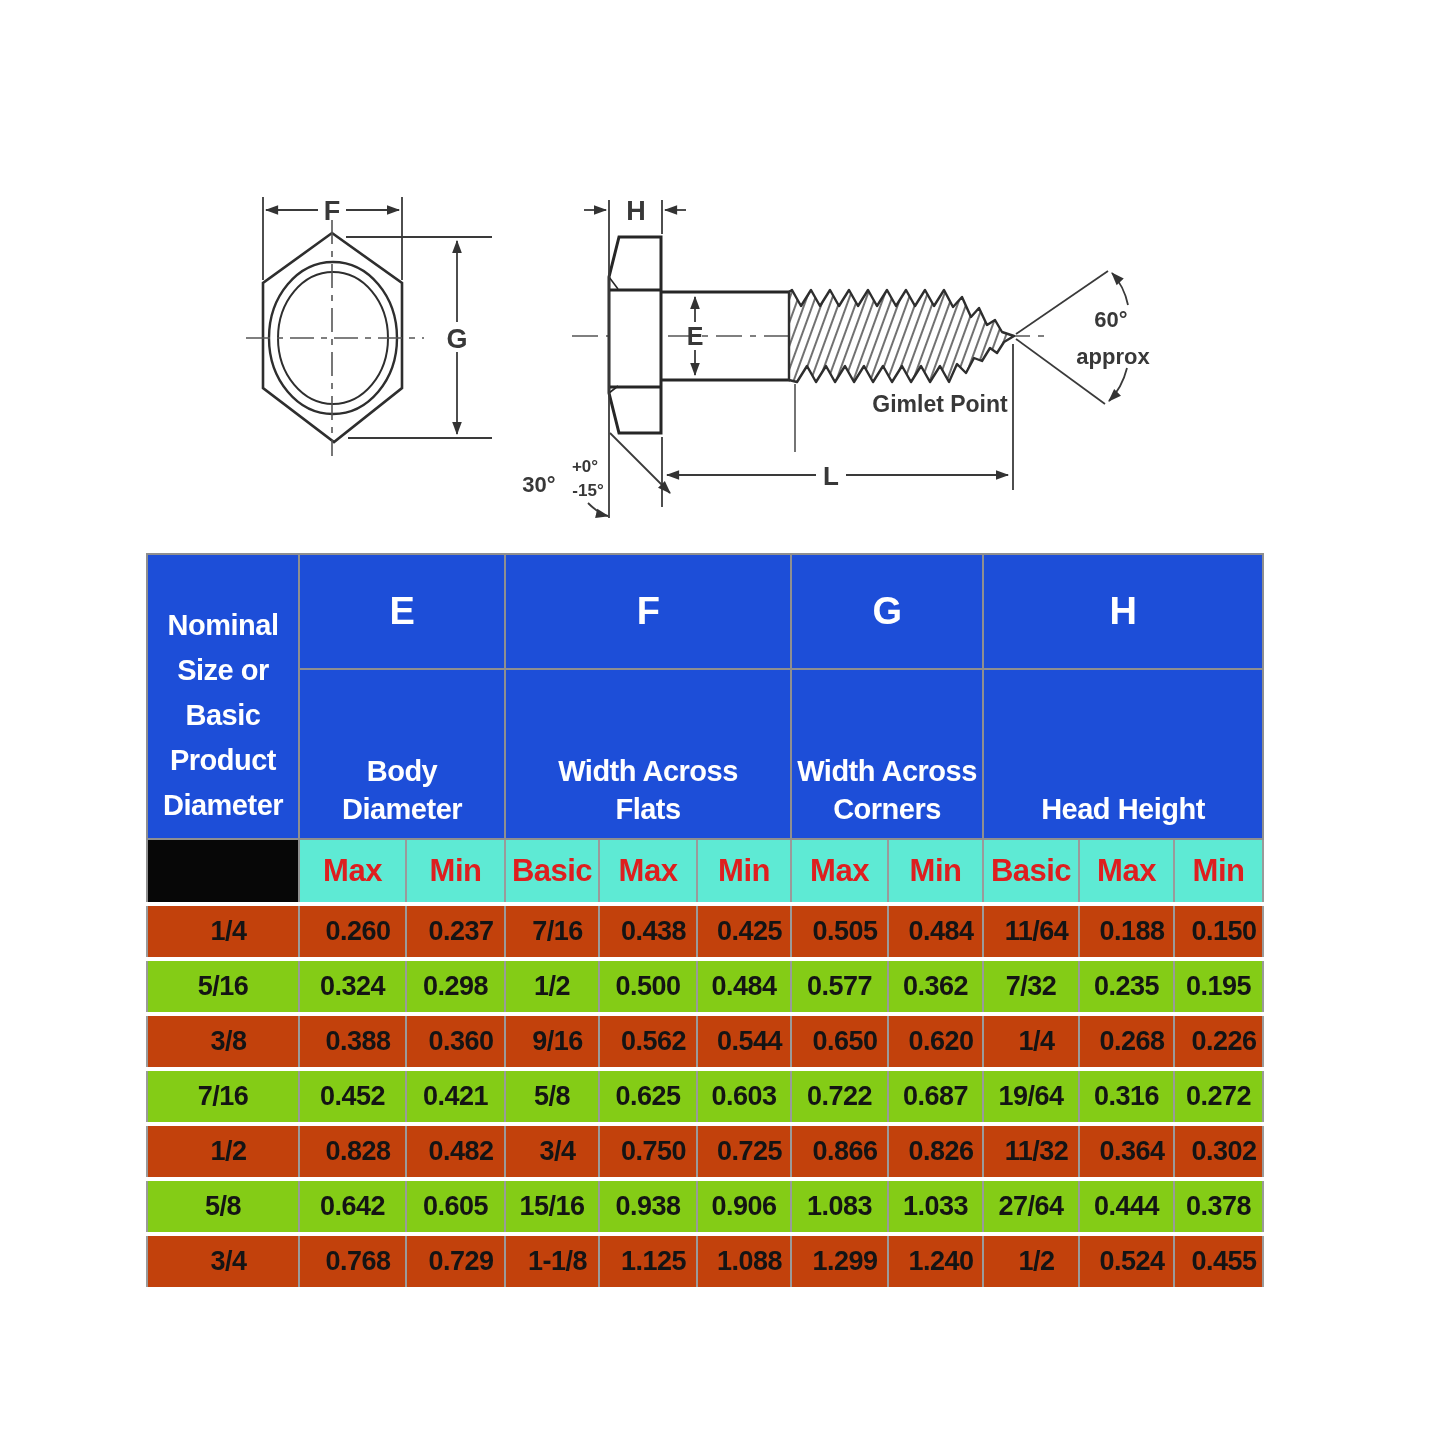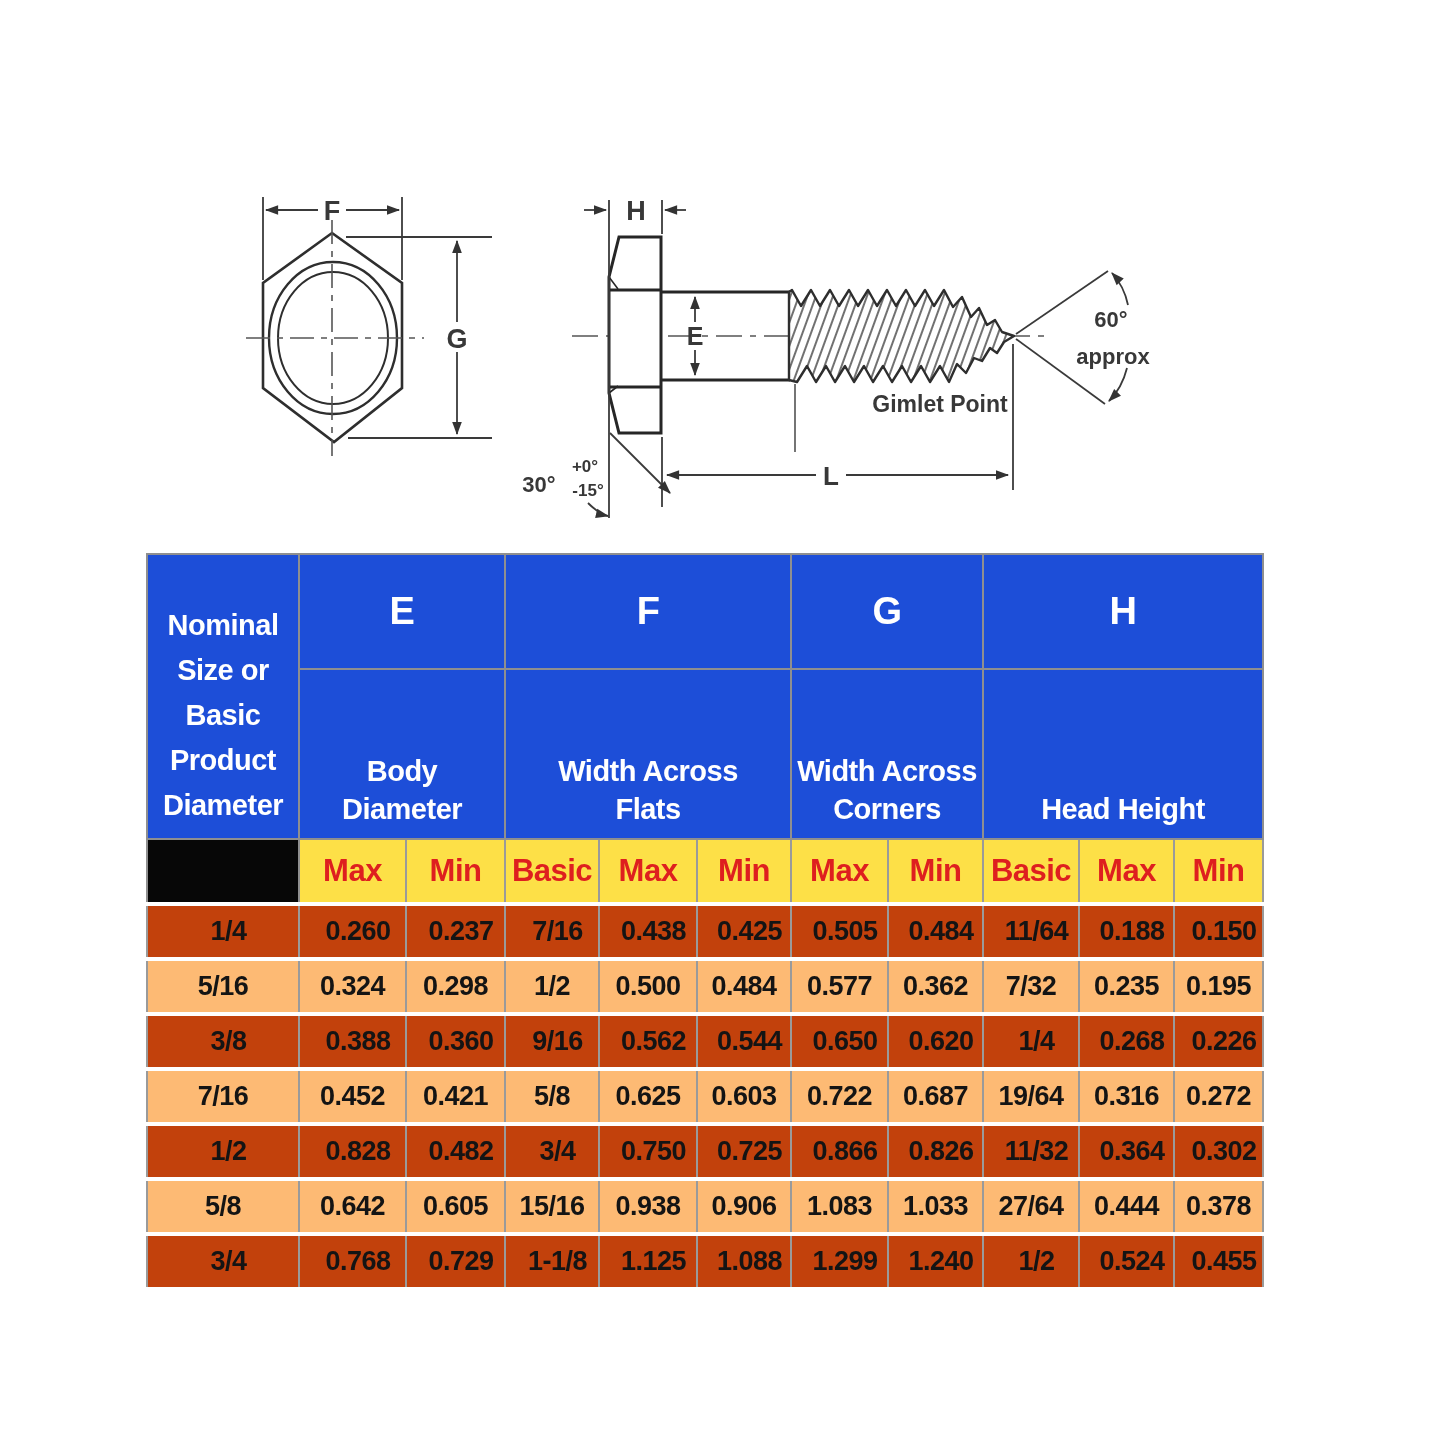--- a/index.html
+++ b/index.html
@@ -23,32 +23,32 @@
     background:#1d4ed8;color:#ffffff;text-align:center;
     border:2px solid #8f8f8f;font-weight:bold;letter-spacing:-0.5px;
   }
   .corner{font-size:29px;line-height:45px;padding-top:48px;vertical-align:top;}
   .corner span{display:block;}
   .letter{font-size:38px;vertical-align:middle;}
   .gname{font-size:29px;vertical-align:bottom;padding-bottom:10px;line-height:38px;}
   .gname span{display:block;}
   .blackblank{background:#070707;border:2px solid #8f8f8f;}
   .sub{
-    background:#fde047;color:#de1f1f;font-weight:bold;font-size:31px;
+    background:#5eead4;color:#de1f1f;font-weight:bold;font-size:31px;
     text-align:center;border:2px solid #9a9a9a;border-bottom:2px solid #6e6e6e;
     letter-spacing:-0.5px;
   }
   .d{
     font-weight:bold;font-size:27px;color:#141414;text-align:center;
     border-left:2px solid #9a9a9a;border-right:2px solid #9a9a9a;
     border-top:4px solid #ffffff;border-bottom:4px solid #ffffff;
     letter-spacing:-0.5px;
   }
   tr.gray td.d{background:#c2410c;padding-left:12px;}
-  tr.white td.d{background:#fdba74;}
+  tr.white td.d{background:#84cc16;}
 </style>
 </head>
 <body>
 
 <div class="diagram-wrap">
 <svg width="1445" height="560" viewBox="0 0 1445 560">
   <defs>
     <marker id="ar" viewBox="0 0 12 10" refX="11" refY="5" markerWidth="14" markerHeight="11" markerUnits="userSpaceOnUse" orient="auto-start-reverse">
       <path d="M0,0.6 L12,5 L0,9.4 Z" fill="#333"></path>
     </marker>

